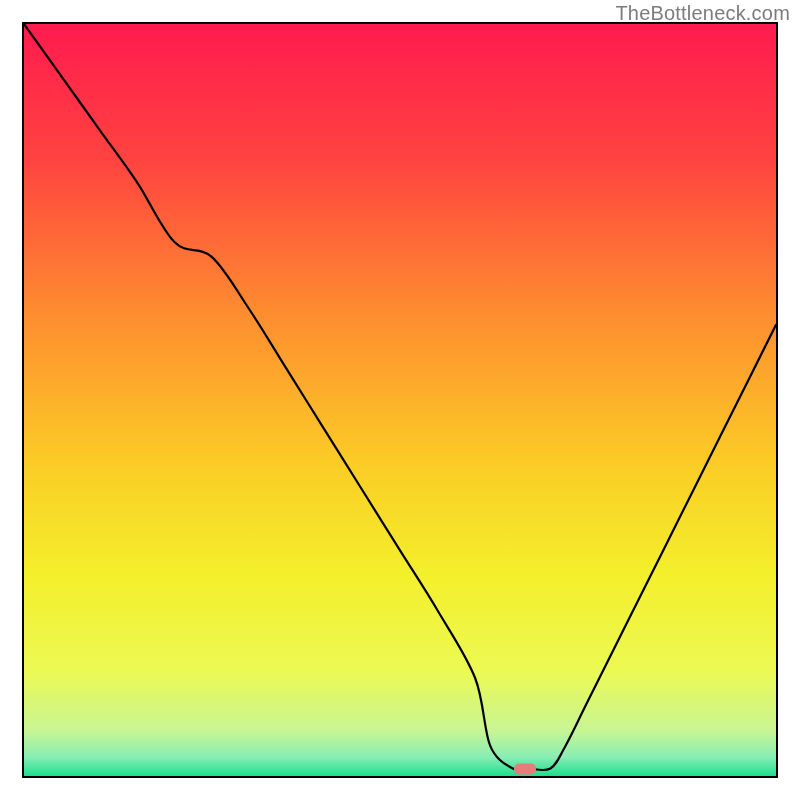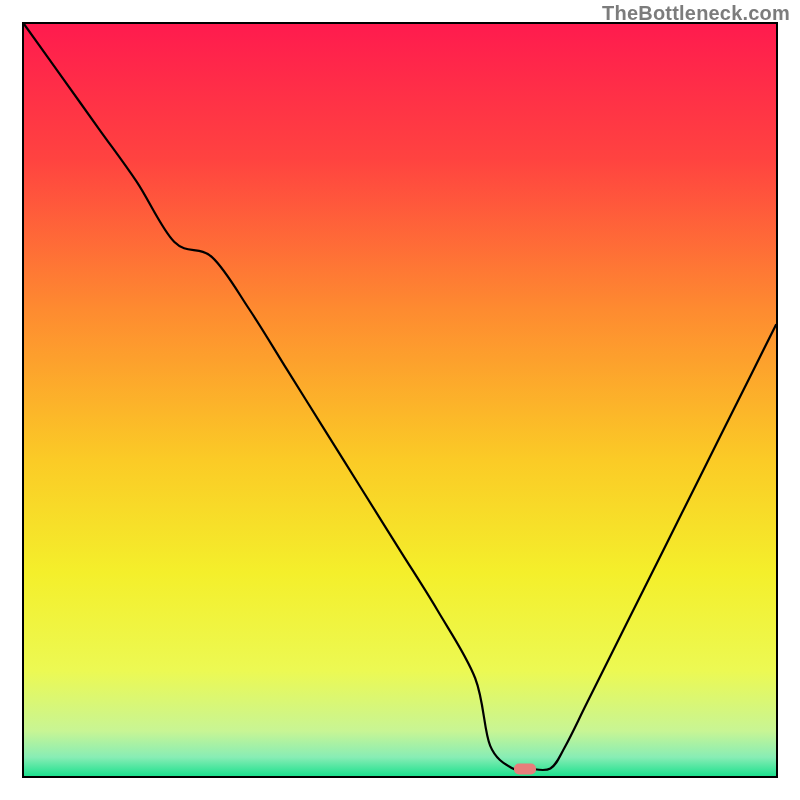--- a/index.html
+++ b/index.html
@@ -15,21 +15,21 @@
     position: relative;
     width: 800px;
     height: 800px;
   }
   .watermark-top {
     position: absolute;
     top: 2px;
     right: 10px;
     color: #7c7c7c;
     font-size: 20px;
-    font-weight: 700;
+    font-weight: 400;
     letter-spacing: 0.2px;
     z-index: 10;
   }
   .plot-frame {
     position: absolute;
     left: 22px;
     top: 22px;
     width: 756px;
     height: 756px;
     border: 2px solid #000;

